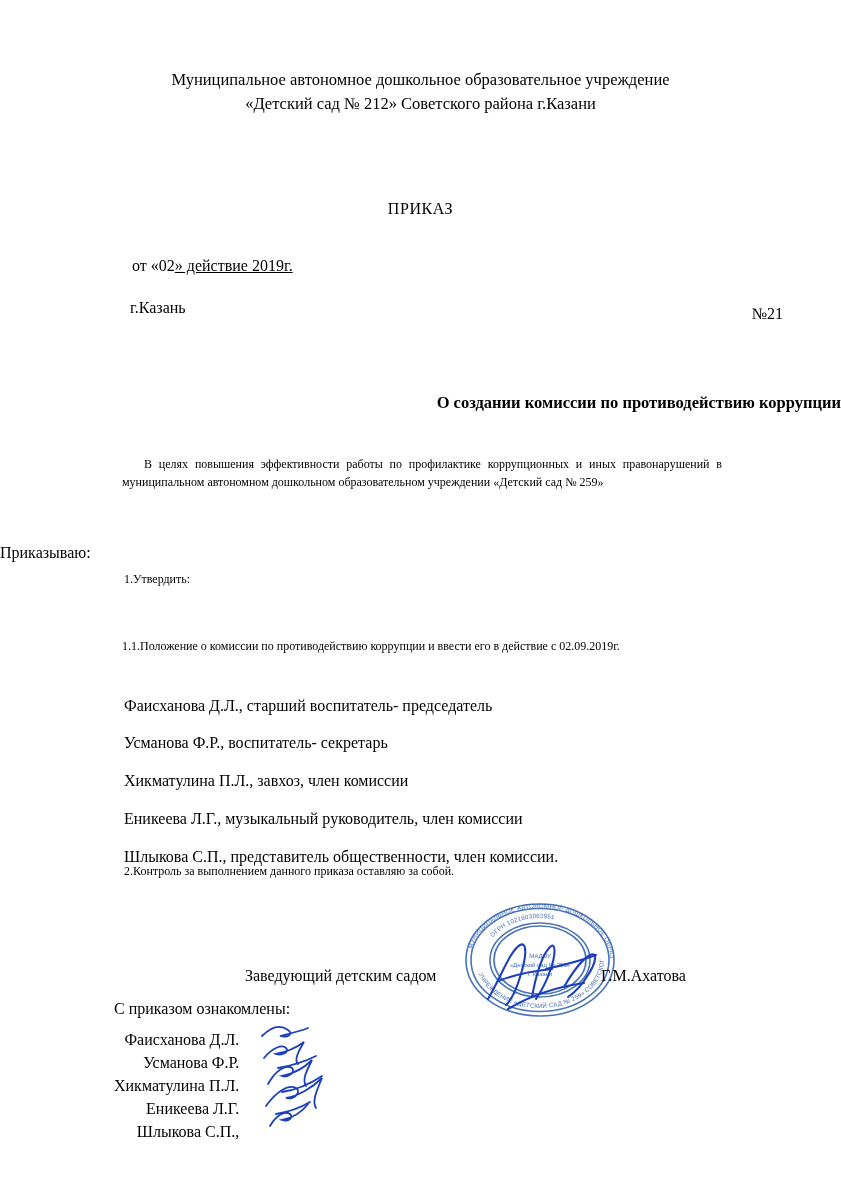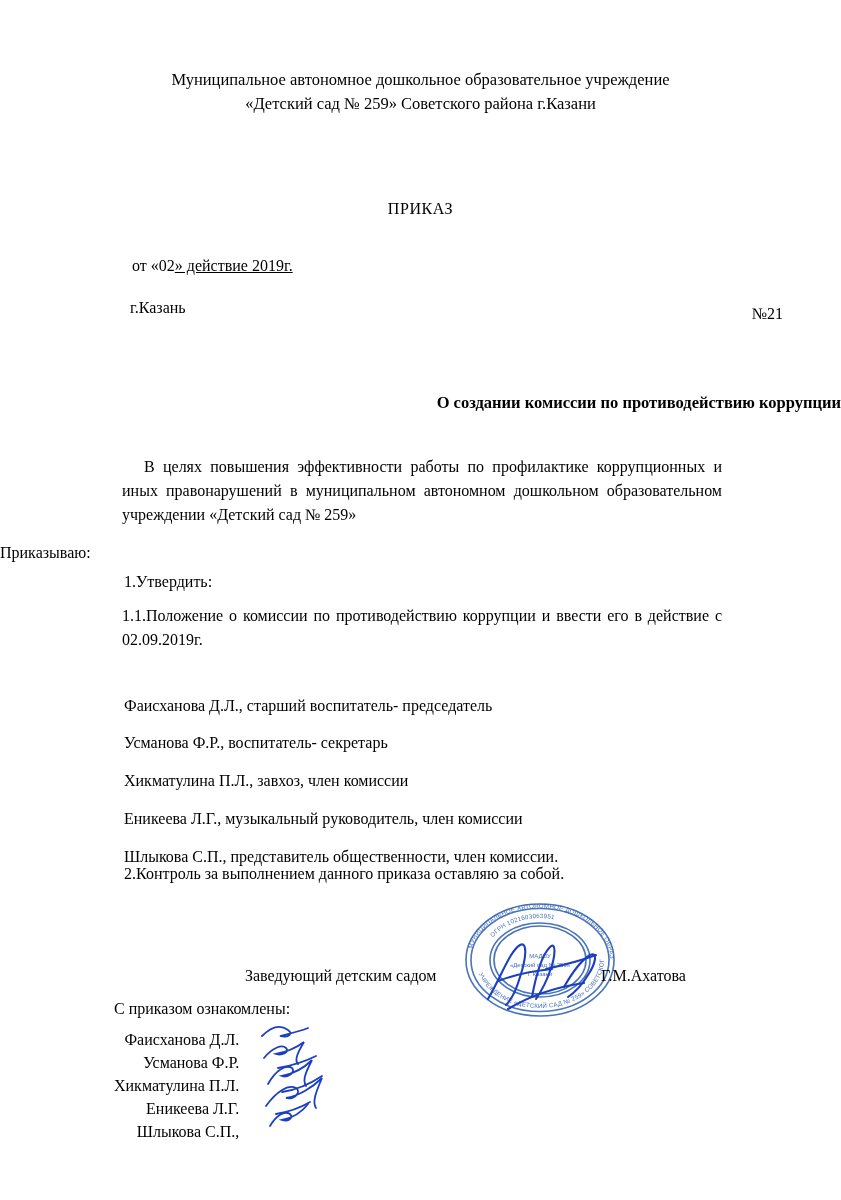--- a/index.html
+++ b/index.html
@@ -73,21 +73,21 @@
     top: 393px;
     left: 0;
     width: 841px;
     text-align: right;
     font-size: 16.5px;
     font-weight: bold;
   }
 
   .para {
     position: absolute;
-    font-size: 16px;
+    font-size: 12px;
     line-height: 1.5;
     text-align: justify;
     text-justify: inter-word;
   }
 
   .p-intro {
     top: 455px;
     left: 122px;
     width: 600px;
     text-indent: 22px;
@@ -100,21 +100,21 @@
     font-size: 16px;
   }
 
   .p-1 {
     top: 570px;
     left: 124px;
     width: 600px;
   }
 
   .p-11 {
-    top: 604px;
+    top: 637px;
     left: 122px;
     width: 600px;
   }
 
   .p-12 {
     top: 664px;
     left: 124px;
     width: 600px;
   }
 
@@ -185,21 +185,21 @@
   .sig-main { left: 480px; top: 935px; }
   .sig-list { left: 258px; top: 1022px; }
 </style>
 </head>
 <body>
 
 <div class="page">
 
   <div class="header-block">
     <div>Муниципальное  автономное дошкольное образовательное учреждение</div>
-    <div>«Детский сад № 259» Советского района г.Казани</div>
+    <div>«Детский сад № 212» Советского района г.Казани</div>
   </div>
 
   <div class="doc-type">ПРИКАЗ</div>
 
   <div class="date-line"><span>от «02</span><span class="u">» действие  2019г.</span></div>
 
   <div class="city-line">г.Казань</div>
 
   <div class="number-line">№21</div>
 

